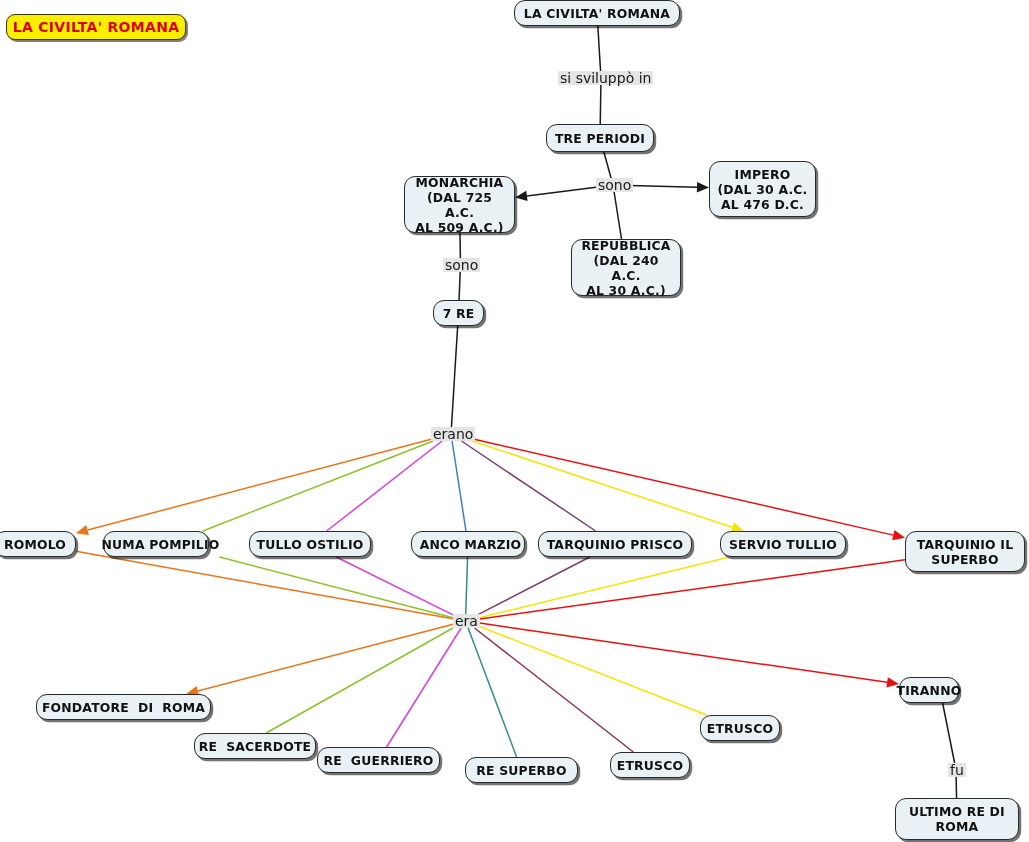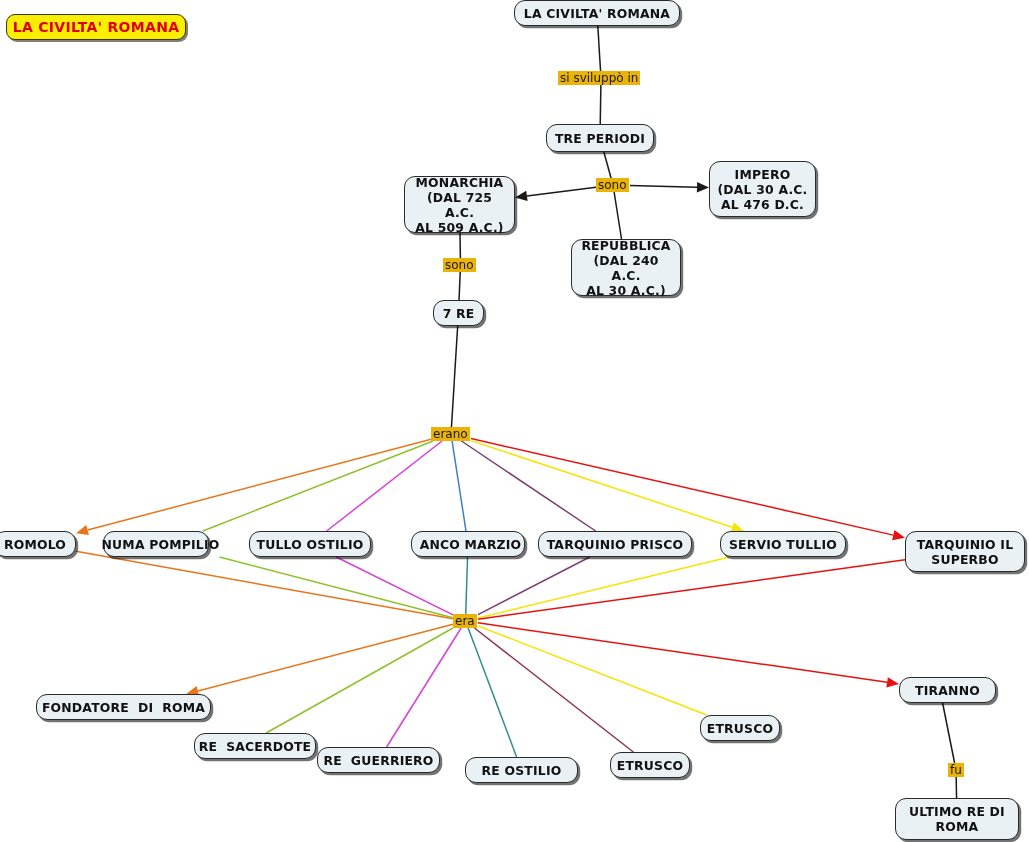--- a/index.html
+++ b/index.html
@@ -53,23 +53,23 @@
     color: #e00000;
     font-size: 14px;
     font-weight: bold;
     letter-spacing: 0.3px;
     box-shadow: 2px 2px 0 rgba(0,0,0,0.5);
   }
 
   
   .linklabel {
     position: absolute;
-    background: #eab308;
+    background: #e5e5e5;
     color: #1a1a1a;
-    font-size: 12px;
+    font-size: 14px;
     font-weight: normal;
     line-height: 14px;
     white-space: nowrap;
     padding: 0 2px;
     text-align: center;
   }
 </style>
 </head>
 <body>
 
@@ -197,24 +197,24 @@
       <div class="node" style="left: 103px; top: 531px; width: 106px; height: 26px; padding-left: 16px;">NUMA POMPILIO</div>
       <div class="node" style="left: 249px; top: 531px; width: 122px; height: 26px;">TULLO OSTILIO</div>
       <div class="node" style="left: 411px; top: 531px; width: 114px; height: 26px; padding-left: 12px;">ANCO MARZIO</div>
       <div class="node" style="left: 538px; top: 531px; width: 154px; height: 26px;">TARQUINIO PRISCO</div>
       <div class="node" style="left: 720px; top: 531px; width: 126px; height: 26px;">SERVIO TULLIO</div>
       <div class="node multiline" style="left: 905px; top: 531px; width: 120px; height: 41px;">TARQUINIO IL
 SUPERBO</div>
       <div class="node" style="left: 36px; top: 694px; width: 175px; height: 26px;">FONDATORE  DI  ROMA</div>
       <div class="node" style="left: 194px; top: 733px; width: 122px; height: 26px;">RE  SACERDOTE</div>
       <div class="node" style="left: 317px; top: 747px; width: 123px; height: 26px;">RE  GUERRIERO</div>
-      <div class="node" style="left: 465px; top: 757px; width: 113px; height: 26px;">RE OSTILIO</div>
+      <div class="node" style="left: 465px; top: 757px; width: 113px; height: 26px;">RE SUPERBO</div>
       <div class="node" style="left: 610px; top: 752px; width: 80px; height: 26px;">ETRUSCO</div>
       <div class="node" style="left: 700px; top: 715px; width: 80px; height: 26px;">ETRUSCO</div>
-      <div class="node" style="left: 899px; top: 677px; width: 97px; height: 26px;">TIRANNO</div>
+      <div class="node" style="left: 899px; top: 677px; width: 60px; height: 26px;">TIRANNO</div>
       <div class="node multiline" style="left: 895px; top: 798px; width: 124px; height: 42px;">ULTIMO  RE  DI
 ROMA</div>
     </div>
   <div id="label-layer">
       <div class="linklabel" style="left: 558px; top: 71px;">si sviluppò in</div>
       <div class="linklabel" style="left: 596px; top: 178px;">sono</div>
       <div class="linklabel" style="left: 443px; top: 258px;">sono</div>
       <div class="linklabel" style="left: 431px; top: 427px;">erano</div>
       <div class="linklabel" style="left: 453px; top: 614px;">era</div>
       <div class="linklabel" style="left: 948px; top: 763px;">fu</div>

